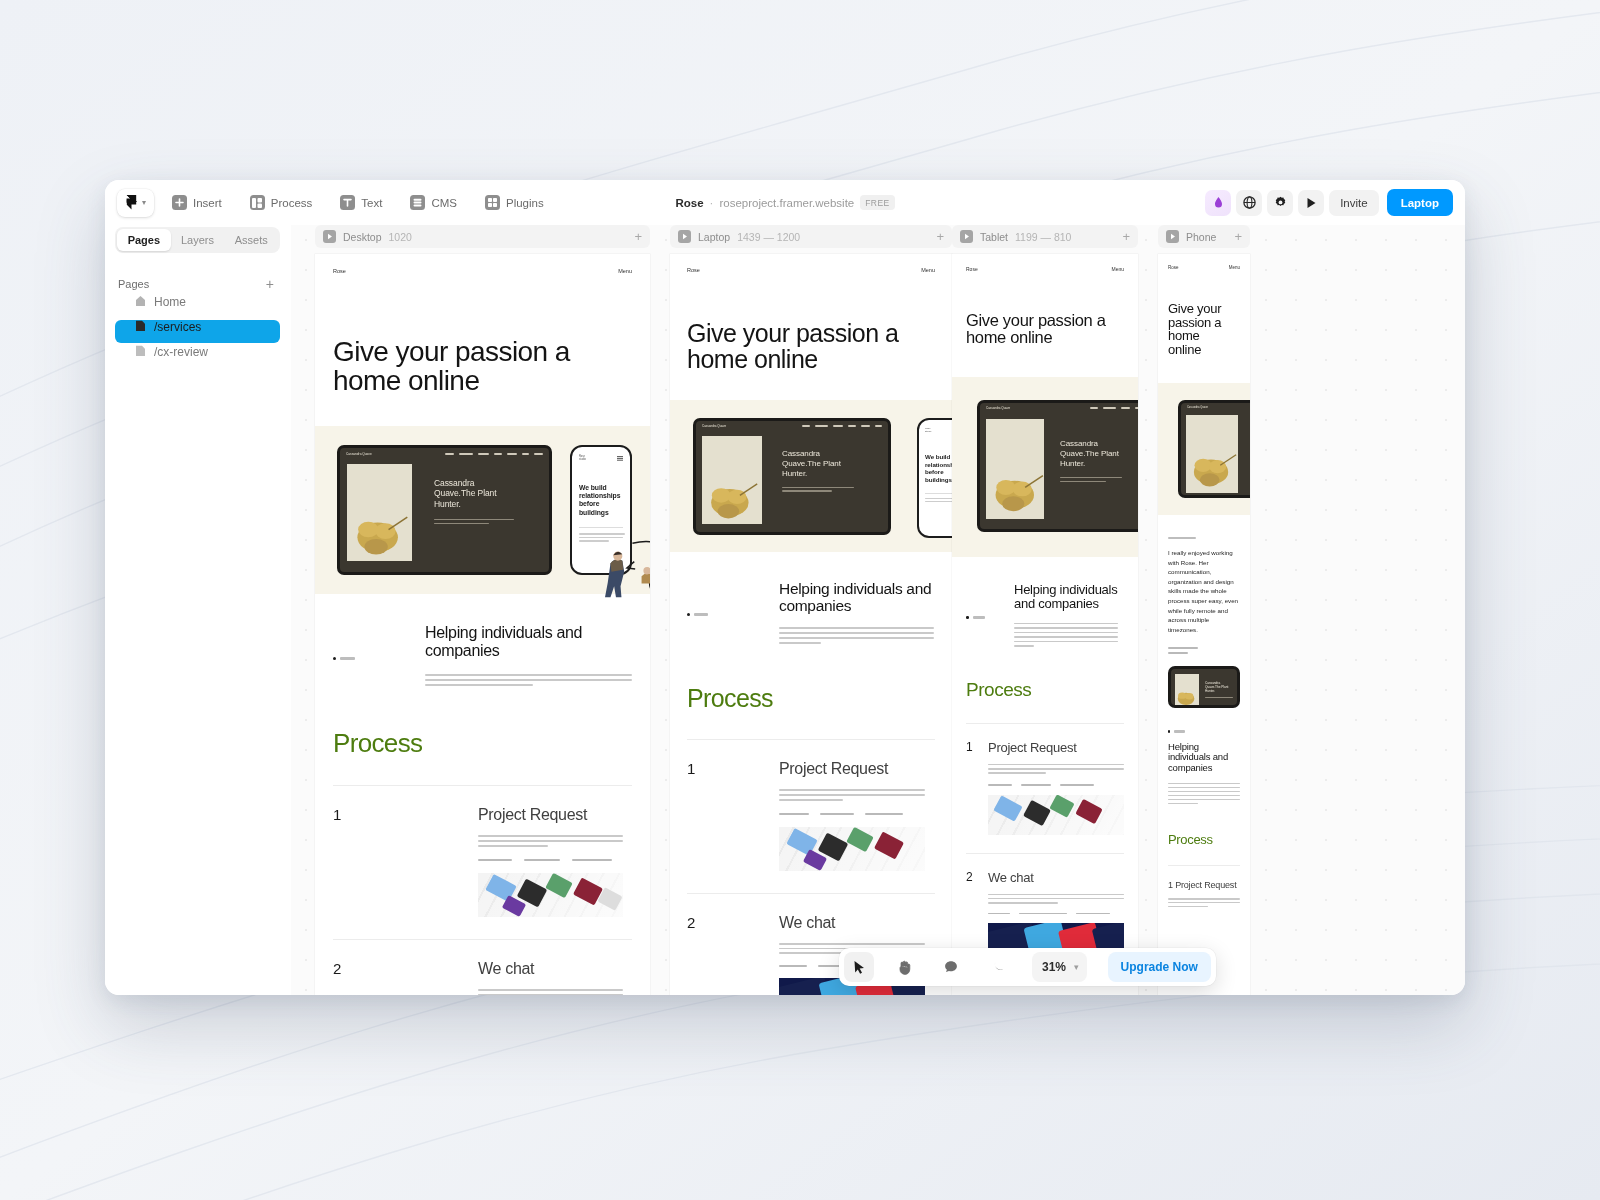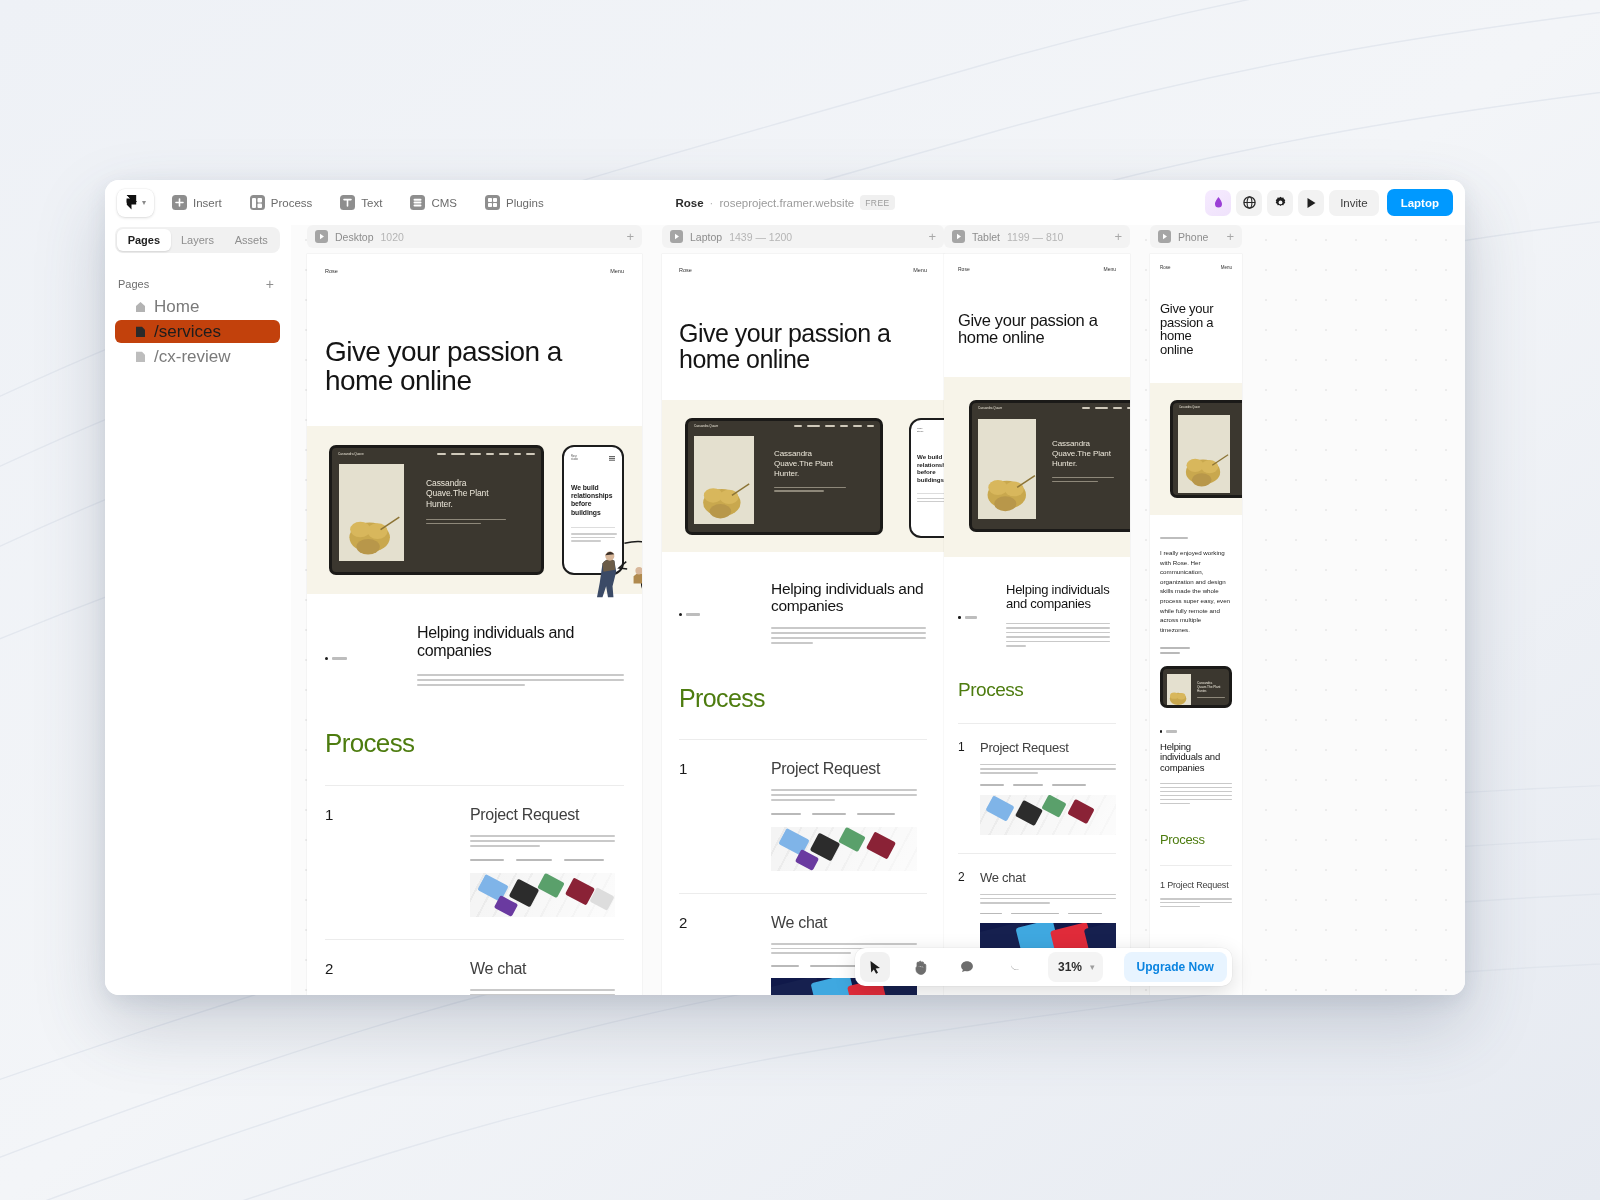--- a/index.html
+++ b/index.html
@@ -111,39 +111,39 @@
     box-shadow: 0 1px 2px rgba(0,0,0,.12); }
 
   .sec-head {
     display: flex; align-items: center; justify-content: space-between;
     margin-top: 22px; padding: 0 6px 0 3px; height: 18px;
   }
   .sec-title { font-size: 11px; color: #6d6d6d; }
   .plus-sm { font-size: 14px; color: #8e8e8e; cursor: pointer; line-height: 1; }
 
   .page-row {
-    display: flex; align-items: center; gap: 8px;
+    display: flex; align-items: flex-start; gap: 8px;
     height: 23px; padding: 0 8px 0 20px; border-radius: 6px;
-    font-size: 17px; color: #7a7a7a; cursor: pointer; margin-top: 2px;
-  }
-  .page-row.active { background: #c2410c; color: #1d1d1d; }
+    font-size: 12px; color: #7a7a7a; cursor: pointer; margin-top: 2px;
+  }
+  .page-row.active { background: #0ea5e9; color: #1d1d1d; }
   .pg-icon { width: 11px; height: 12px; flex: 0 0 11px; display:block; }
 
   
   .canvas {
     flex: 1; position: relative; background: #fbfbfb;
     overflow: hidden;
   }
   .canvas-dots {
     position: absolute; inset: 0;
     background-image: radial-gradient(circle, #ececec 1px, transparent 1.2px);
     background-size: 30px 30px;
   }
 
-  .frames { position: absolute; left: 16px; top: 0; display: flex; align-items: center; }
+  .frames { position: absolute; left: 24px; top: 0; display: flex; align-items: center; }
 
   .frame-col { position: relative; }
   .frame-header {
     display: flex; align-items: center; gap: 7px;
     height: 23px; border-radius: 6px; padding: 0 8px;
     background: #f3f3f3; margin-bottom: 6px;
     font-size: 10.5px; color: #9a9a9a;
     position: relative;
   }
   .fh-icon {
@@ -207,21 +207,21 @@
     position: relative; overflow: hidden;
   }
   .img-devices .chip { position:absolute; border-radius: 2px; transform: rotate(28deg); }
   .img-cards {
     background: #10194a; position: relative; overflow: hidden;
   }
   .img-cards .c { position: absolute; transform: rotate(-14deg); border-radius: 3px; }
 
   
   .bottom-bar {
-    position: absolute; left: 564px; bottom: 9px;
+    position: absolute; left: 548px; bottom: 9px;
     height: 38px; display: flex; align-items: flex-end; gap: 16px;
     background: #fff; border-radius: 10px; padding: 4px 5px;
     box-shadow: 0 6px 22px rgba(0,0,0,.14), 0 0 0 .5px rgba(0,0,0,.05);
     z-index: 20;
   }
   .bb-btn {
     width: 30px; height: 30px; border-radius: 8px;
     display: flex; align-items: center; justify-content: center; cursor: pointer;
   }
   .bb-btn.active { background: #f1f1f1; }

